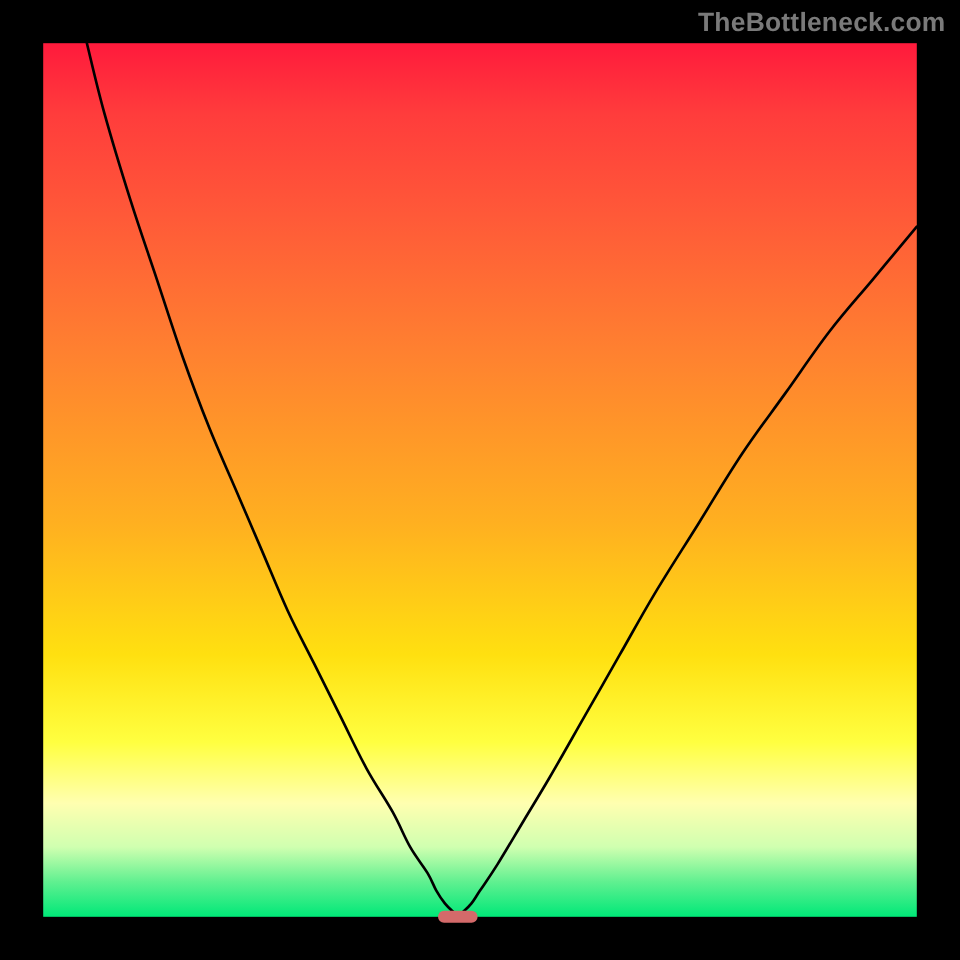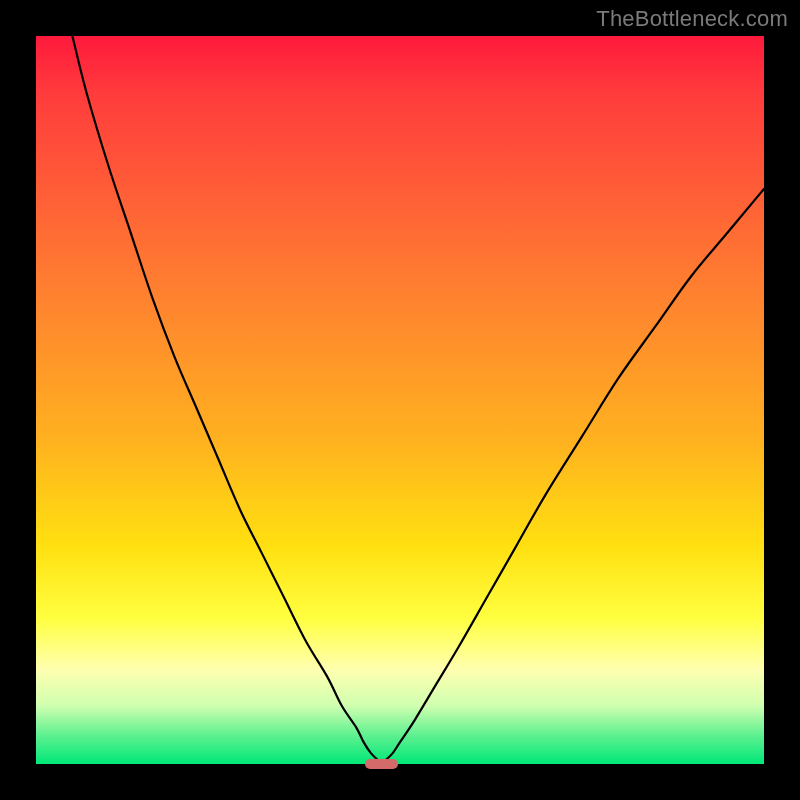--- a/index.html
+++ b/index.html
@@ -40,21 +40,21 @@
       #60f090 96%,
       #00e878 100%
     );
   }
   .watermark {
     position: absolute;
     top: 6px;
     right: 12px;
     color: #7a7a7a;
     font-size: 22px;
-    font-weight: 400;
+    font-weight: 700;
     letter-spacing: 0.2px;
     user-select: none;
     margin-left: 31px;
   }
   .curve-svg {
     position: absolute;
     left: 0;
     top: 0;
     width: 728px;
     height: 728px;

